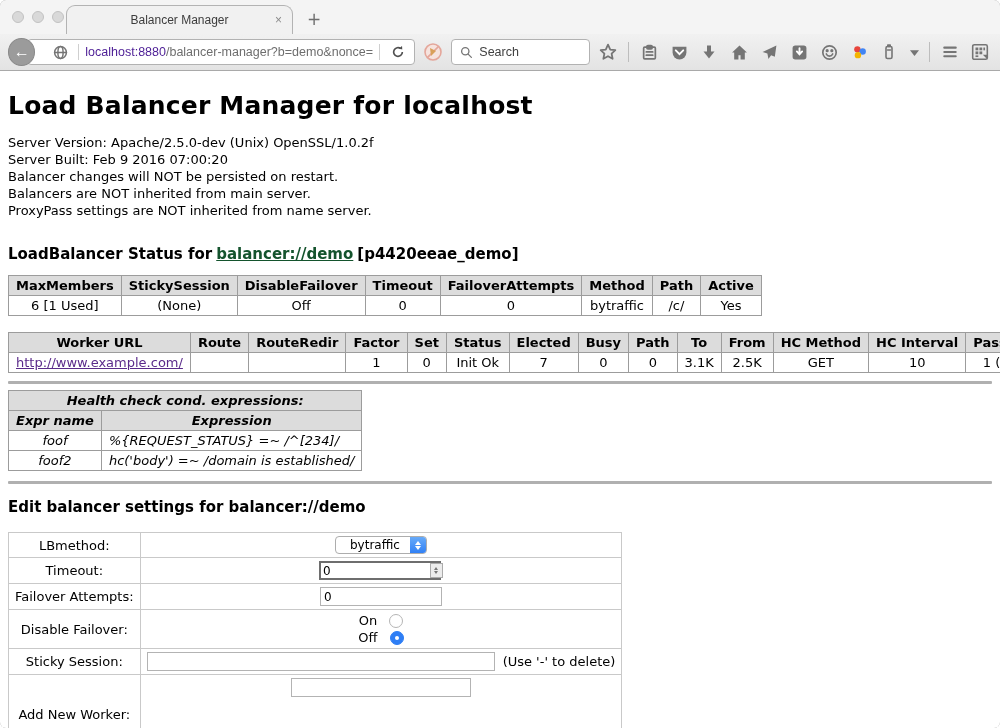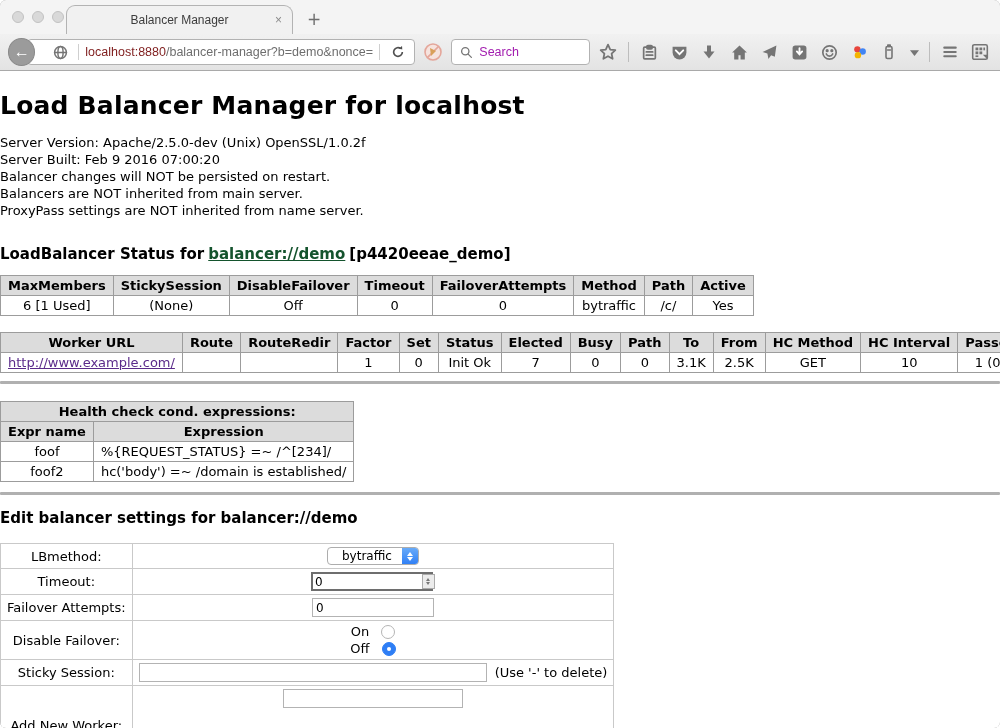--- a/index.html
+++ b/index.html
@@ -25,46 +25,46 @@
   .toolbar { height: 38px; flex: none; background: linear-gradient(#f1f1f1, #e3e3e3);
              border-top: 1px solid #b9b9b9; border-bottom: 1px solid #a9a9a9;
              display: flex; align-items: center; padding: 0 8px; gap: 6px;
              font-family: "Liberation Sans", sans-serif; margin-top: -1px; }
   .back-btn { width: 28px; height: 28px; border-radius: 50%; background: #9b9b9b;
               border: 1px solid #8a8a8a; color: #fff; display: flex; align-items: center;
               justify-content: center; font-size: 16px; font-weight: bold; z-index: 1; margin-right: -14px; }
   .urlbar { height: 26px; flex: none; width: 388px; background: #fff; border: 1px solid #b2b2b2;
             border-radius: 4px; display: flex; align-items: center; padding: 0 4px 0 6px; gap: 6px; padding-left: 20px; }
   .url-text { flex: 1; font-size: 12.5px; white-space: nowrap; overflow: hidden; }
-  .url-domain { color: #7f1d1d; }
+  .url-domain { color: #4c1d95; }
   .url-path { color: #6e6e6e; }
   .vsep-s { width: 1px; height: 16px; background: #cfcfcf; }
   .searchbar { height: 26px; width: 142px; background: #fff; border: 1px solid #b2b2b2;
                border-radius: 4px; display: flex; align-items: center; padding: 0 6px; gap: 5px; }
-  .search-ph { color: #a21caf; font-size: 12.5px; }
+  .search-ph { color: #404040; font-size: 12.5px; }
   .tb-icon { width: 24px; height: 24px; display: flex; align-items: center; justify-content: center; flex: none; }
   .vsep { width: 1px; height: 20px; background: #bdbdbd; margin: 0 2px; flex: none; }
   svg.gly { stroke: #757575; fill: none; stroke-width: 1.6; stroke-linecap: round; stroke-linejoin: round; }
   svg.glyf { fill: #757575; stroke: none; }
 
   
-  .content { flex: 1; background: #fff; overflow: hidden; padding: 0 0; color: #000; }
+  .content { flex: 1; background: #fff; overflow: hidden; padding: 0 8px; color: #000; }
   h1.page-title { font-size: 25px; font-weight: bold; margin: 20px 0 10px 0; letter-spacing: 0.2px; }
   .info { font-size: 13px; line-height: 17px; margin: 14px 0 0 0; }
   .sec-head { font-size: 15px; font-weight: bold; margin: 26px 0 12px 0; }
   .sec-head a { color: #14532d; }
   .sec-head .sp { display: inline-block; width: 4px; }
 
   table.grid { border-collapse: collapse; font-size: 13px; background: #fff; border: 1px solid #848484; }
   table.grid th, table.grid td { border: 1px solid #9c9c9c; padding: 2px 7px; text-align: center; white-space: nowrap; height: 19px; }
   table.grid th { background: #dcdcdc; font-weight: bold; }
   table.grid a { color: #5a2a8a; }
   .t-workers { width: 960px; }
   .t-workers td.left, table.grid td.left { text-align: left; }
-  .t-health { margin-top: 17px; }
+  .t-health { margin-top: 6px; font-style: italic; }
   hr.rule { border: 0; height: 3px; background: #b0b0b0; border-radius: 1px; margin: 8px 0 0 0; }
 
   
   table.form { border-collapse: collapse; width: 595px; font-size: 13px; margin-top: 16px; border: 1px solid #9c9c9c; }
   table.form td { border: 1px solid #c9c9c9; padding: 3px 6px; }
   table.form td.lbl { width: 116px; text-align: center; white-space: nowrap; }
   .fieldwrap { display: flex; align-items: center; justify-content: center; gap: 6px; }
   .mac-select { display: inline-flex; align-items: center; border: 1px solid #adadad; border-radius: 4px;
                 background: #fff; height: 18px; overflow: hidden; }
   .mac-select .val { padding: 0 10px 0 14px; font-size: 12px; }

